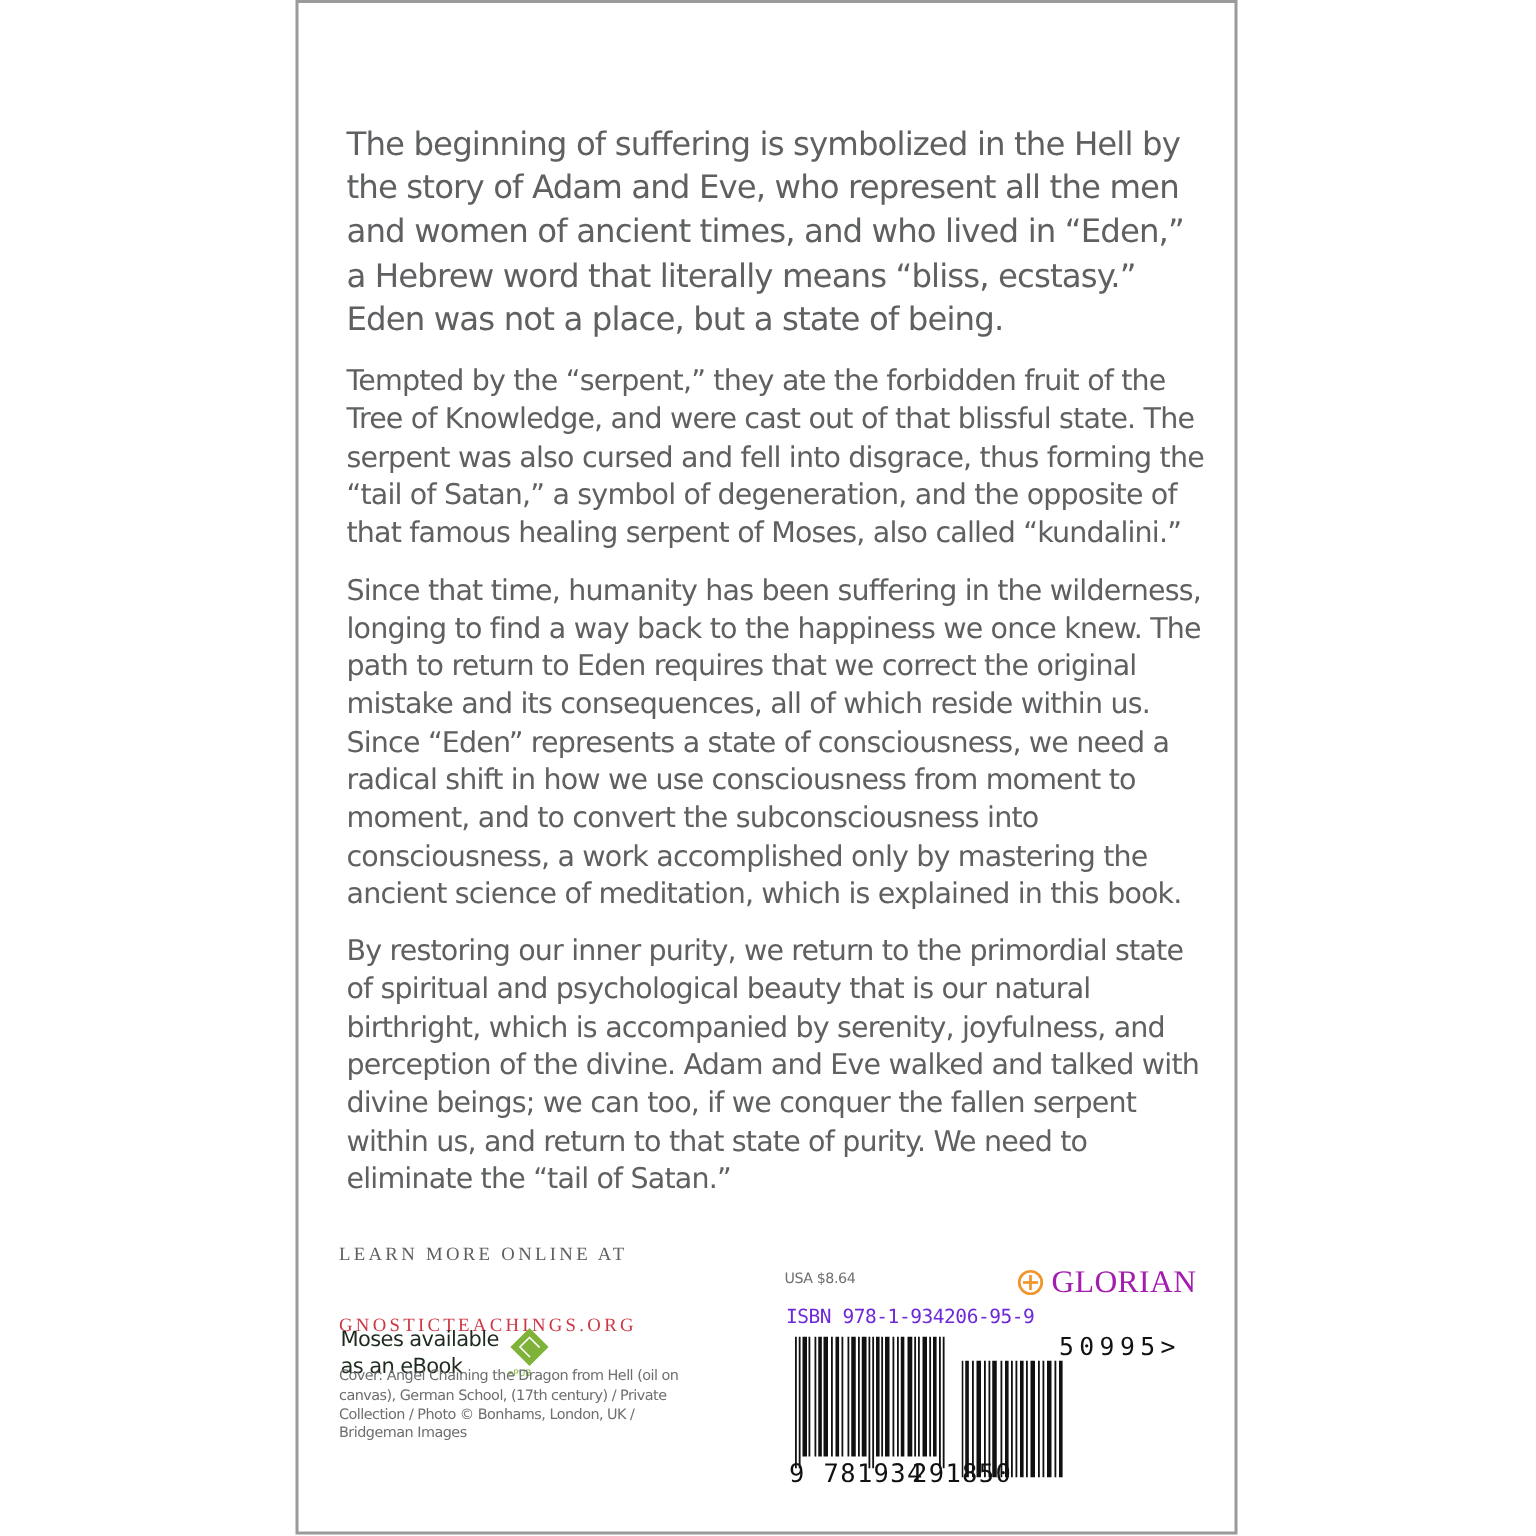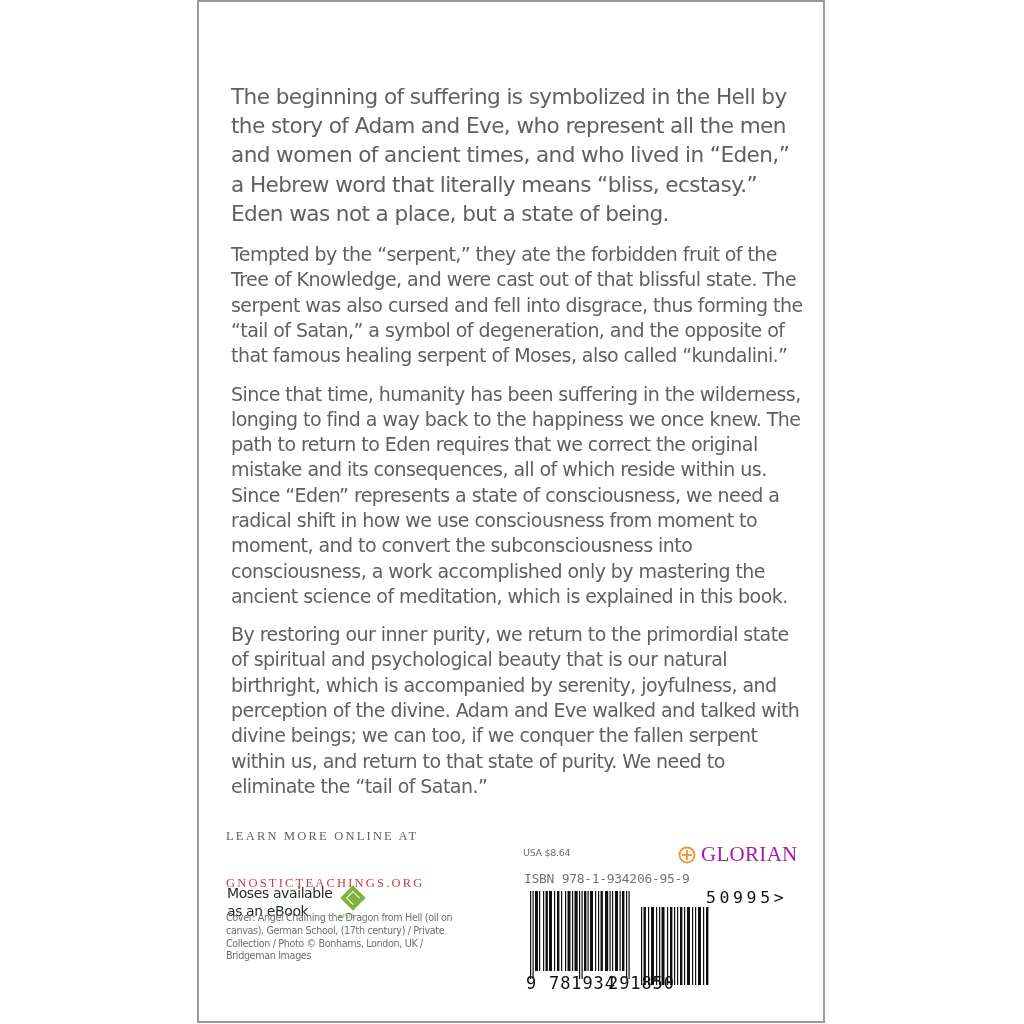--- a/index.html
+++ b/index.html
@@ -29,21 +29,21 @@
   .epub-logo { margin-left:6px; margin-top:0px; width:28px; height:40px; position:relative; }
   .epub-label { position:absolute; left:0; top:28px; font-size:6px; color:#7fb239; font-family:"DejaVu Sans", sans-serif; }
   .credit {
     position:absolute; left:27px; top:910px; width:230px;
     font-family:"DejaVu Sans", sans-serif; font-size:9.6px; line-height:12.8px;
     letter-spacing:-0.35px; color:#6d6e70;
   }
   .price { position:absolute; left:324px; top:845px; font-family:"DejaVu Sans", sans-serif; font-size:9.5px; letter-spacing:-0.3px; color:#6d6e70; }
   .glorian { position:absolute; left:479px; top:840px; display:flex; align-items:center; }
   .glorian-name { font-family:"Liberation Serif", serif; font-size:21px; letter-spacing:0.3px; color:#a21caf; margin-left:5px; }
-  .isbn-label { position:absolute; left:325px; top:869px; font-family:"DejaVu Sans Mono", monospace; font-size:13px; letter-spacing:-0.3px; color:#737373; }
+  .isbn-label { position:absolute; left:325px; top:869px; font-family:"DejaVu Sans Mono", monospace; font-size:13px; letter-spacing:-0.3px; color:#6d28d9; }
   .barcode-main { position:absolute; left:327px; top:889px; }
   .barcode-addon { position:absolute; left:442px; top:905px; }
   .addon-digits { position:absolute; left:507px; top:886px; font-family:"DejaVu Sans Mono", monospace; font-size:16.5px; letter-spacing:3.6px; color:#111;text-align:right; }
   .ean-digits { position:absolute; left:327px; top:971px; font-family:"DejaVu Sans Mono", monospace; font-size:17px; color:#111; }
   .ean-first { position:absolute; left:0; top:0; }
   .ean-left { position:absolute; left:23px; top:0; letter-spacing:0.9px; }
   .ean-right { position:absolute; left:82px; top:0; letter-spacing:0.9px; }
 </style>
 </head>
 <body>

